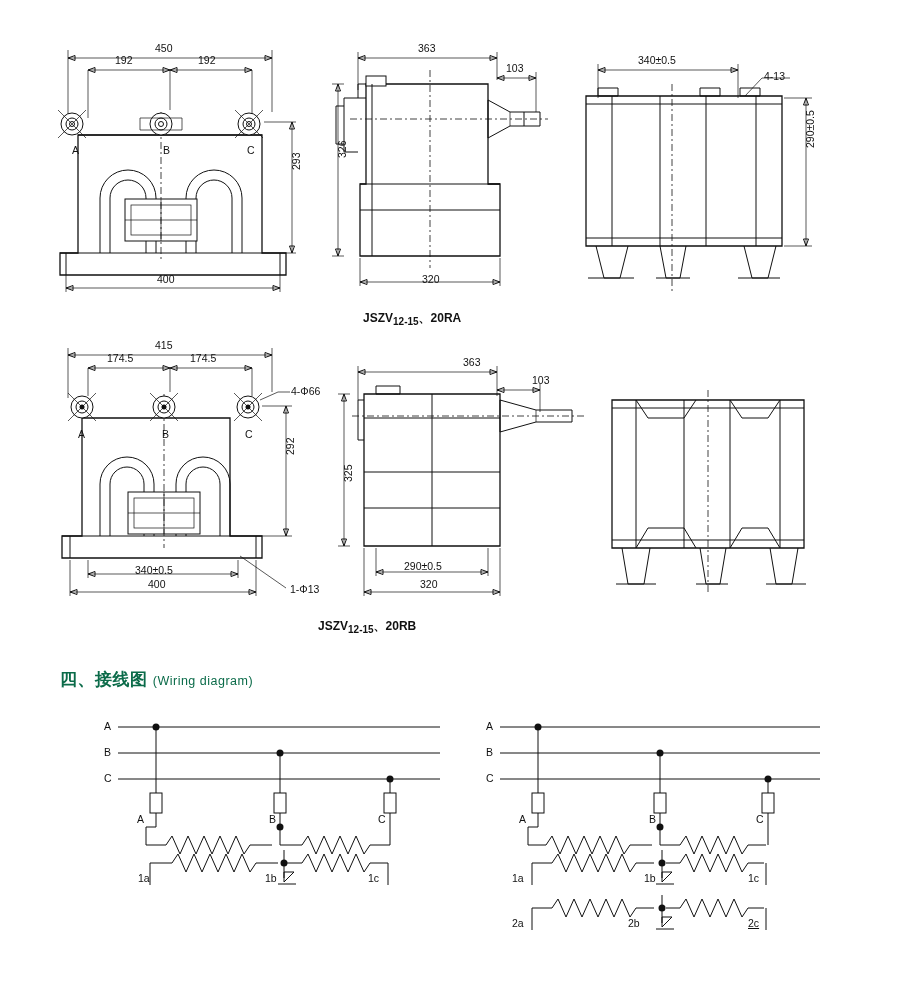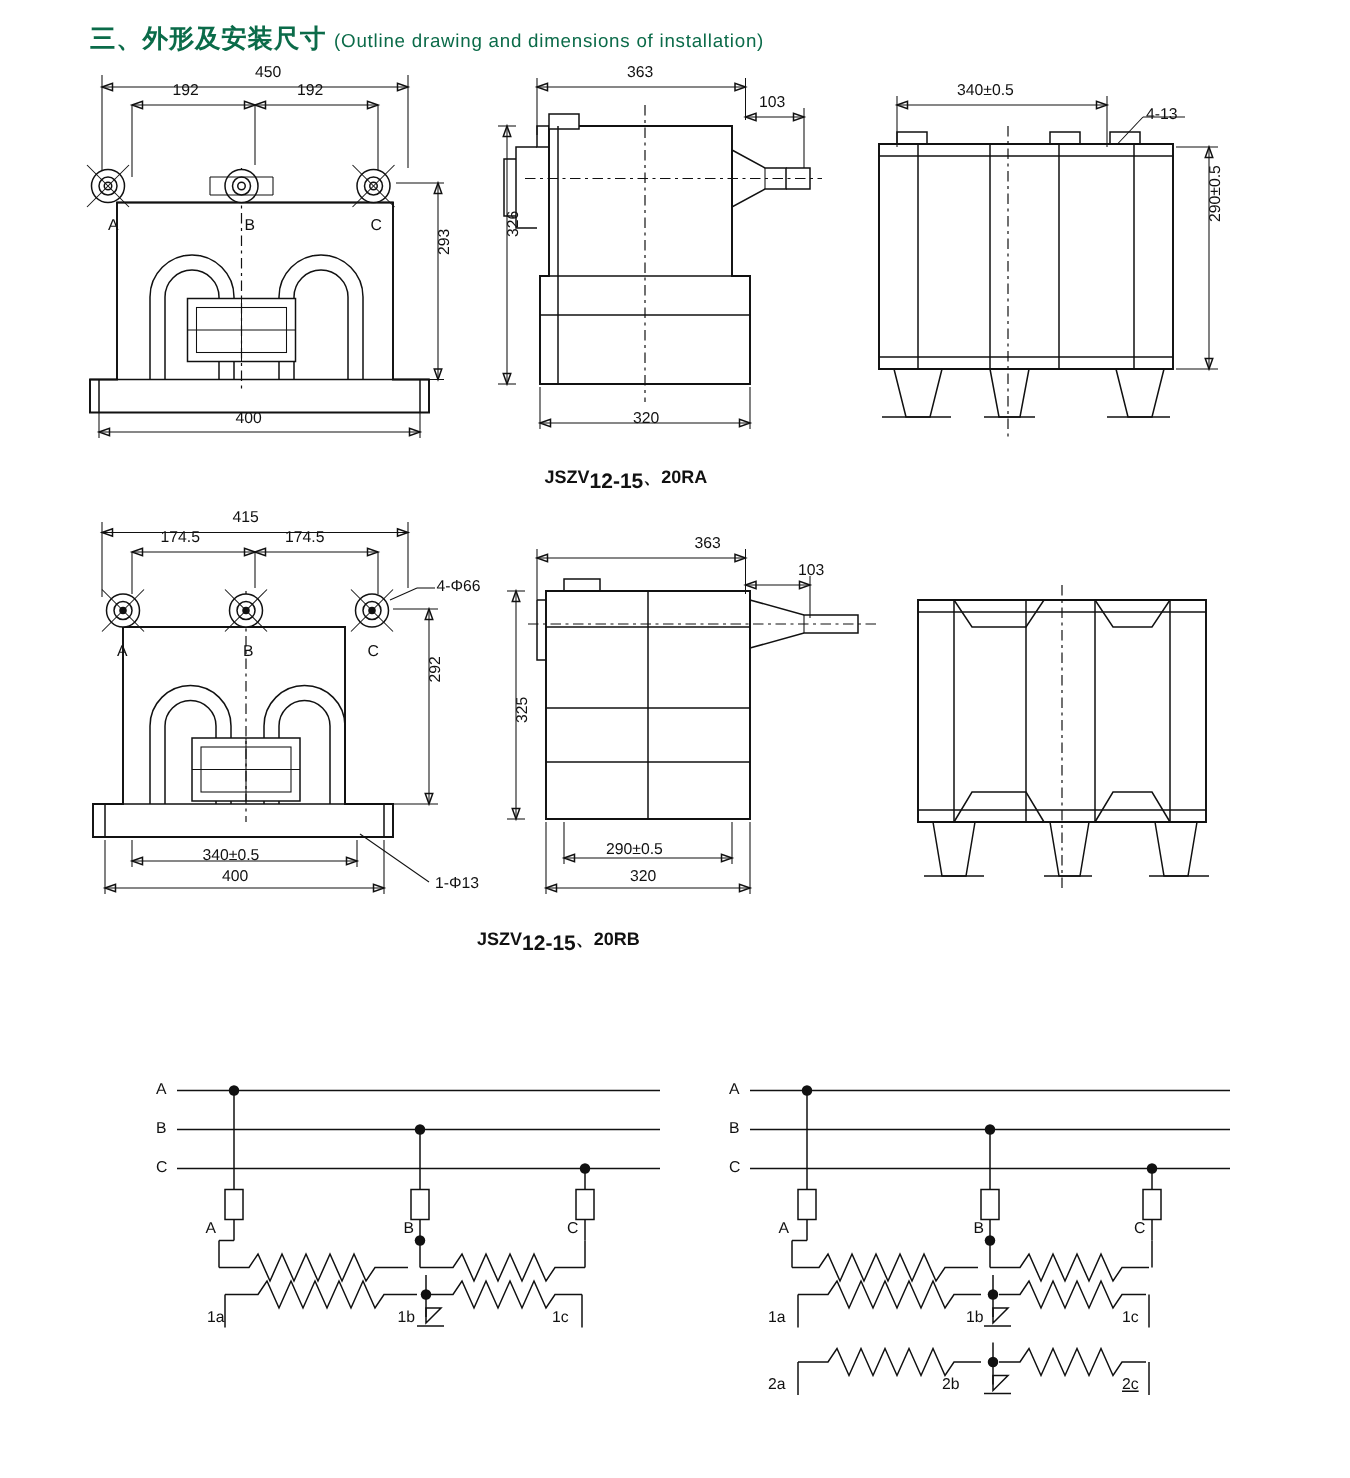--- a/index.html
+++ b/index.html
@@ -5,39 +5,35 @@
   html,body{margin:0;padding:0;background:#ffffff;}
   body{width:900px;height:985px;position:relative;font-family:"Liberation Sans",sans-serif;color:#1a1a1a;}
   .page{position:relative;width:900px;height:985px;overflow:hidden;}
 
   .sec-title{position:absolute;font-size:17px;font-weight:bold;color:#0b6b49;letter-spacing:.5px;white-space:nowrap;}
   .sec-title .en{font-size:12.5px;font-weight:normal;color:#0b6b49;}
 
   .lbl{position:absolute;font-size:10.5px;color:#111;white-space:nowrap;}
   .lbl.rot{transform-origin:left top;}
   .cap{position:absolute;font-size:12px;font-weight:bold;color:#111;white-space:nowrap;}
-  .cap .sub{font-size:14px;vertical-align:sub;}
+  .cap .sub{font-size:10px;vertical-align:sub;}
 
   svg{position:absolute;left:0;top:0;}
   .ln{stroke:#111;stroke-width:1;fill:none;}
   .ln2{stroke:#111;stroke-width:1.3;fill:none;}
   .dash{stroke:#111;stroke-width:.8;fill:none;stroke-dasharray:7 3 2 3;}
   .thin{stroke:#111;stroke-width:.7;fill:none;}
   .fillw{fill:#ffffff;stroke:#111;stroke-width:1;}
   .dot{fill:#111;}
 </style>
 </head>
 <body>
 
 <div class="page">
 
-  <div class="sec-title" style="left:60px;top:14px;">
-    <span>三、外形及安装尺寸</span>
-    <span class="en">(Outline drawing and dimensions of installation)</span>
-  </div>
 
   <svg width="900" height="985" viewBox="0 0 900 985">
 
     <g>
 
       <line class="thin" x1="68" y1="50" x2="68" y2="120"></line>
       <line class="thin" x1="272" y1="50" x2="272" y2="112"></line>
       <line class="thin" x1="68" y1="58" x2="272" y2="58"></line>
       <path class="ln" d="M68 58 l7 -2.5 v5 z" fill="#111"></path>
       <path class="ln" d="M272 58 l-7 -2.5 v5 z" fill="#111"></path>
@@ -397,21 +393,21 @@
       <path class="ln" d="M532 908 h20 l6 -9 l8 18 l8 -18 l8 18 l8 -18 l8 18 l8 -18 l8 18 l8 -18 l8 18 l6 -9 h18"></path>
       <path class="ln" d="M666 908 h14 l6 -9 l8 18 l8 -18 l8 18 l8 -18 l8 18 l8 -18 l8 18 l6 -9 h16"></path>
       <circle cx="662" cy="908" r="3.5" class="dot"></circle>
       <line class="ln" x1="662" y1="895" x2="662" y2="923"></line>
       <line class="ln" x1="766" y1="908" x2="766" y2="930"></line>
       <path class="ln" d="M662 917 l10 0 l-10 10 z" fill="#111"></path>
       <line class="ln" x1="656" y1="929" x2="674" y2="929"></line>
     </g>
   </svg>
 
-  <div class="lbl" style="left:155px;top:42px;margin-left:15px;">450</div>
+  <div class="lbl" style="left:155px;top:42px;">450</div>
   <div class="lbl" style="left:115px;top:54px;">192</div>
   <div class="lbl" style="left:198px;top:54px;">192</div>
   <div class="lbl" style="left:72px;top:144px;">A</div>
   <div class="lbl" style="left:163px;top:144px;">B</div>
   <div class="lbl" style="left:247px;top:144px;">C</div>
   <div class="lbl rot" style="left:290px;top:170px;transform:rotate(-90deg);">293</div>
   <div class="lbl" style="left:157px;top:273px;">400</div>
 
   <div class="lbl" style="left:418px;top:42px;">363</div>
   <div class="lbl" style="left:506px;top:62px;">103</div>
@@ -441,20 +437,24 @@
   <div class="lbl" style="left:463px;top:356px;">363</div>
   <div class="lbl" style="left:532px;top:374px;">103</div>
   <div class="lbl rot" style="left:342px;top:482px;transform:rotate(-90deg);">325</div>
   <div class="lbl" style="left:404px;top:560px;">290±0.5</div>
   <div class="lbl" style="left:420px;top:578px;">320</div>
 
   <div class="cap" style="left:318px;top:602px;margin-top:16px;">
     <span>JSZV</span><span class="sub">12-15</span><span>、20RB</span>
   </div>
 
+  <div class="sec-title" style="left:60px;top:668px;">
+    <span>四、接线图</span>
+    <span class="en">(Wiring diagram)</span>
+  </div>
 
   <div class="lbl" style="left:104px;top:720px;">A</div>
   <div class="lbl" style="left:104px;top:746px;">B</div>
   <div class="lbl" style="left:104px;top:772px;">C</div>
   <div class="lbl" style="left:137px;top:813px;">A</div>
   <div class="lbl" style="left:269px;top:813px;">B</div>
   <div class="lbl" style="left:378px;top:813px;">C</div>
   <div class="lbl" style="left:138px;top:872px;">1a</div>
   <div class="lbl" style="left:265px;top:872px;">1b</div>
   <div class="lbl" style="left:368px;top:872px;">1c</div>

